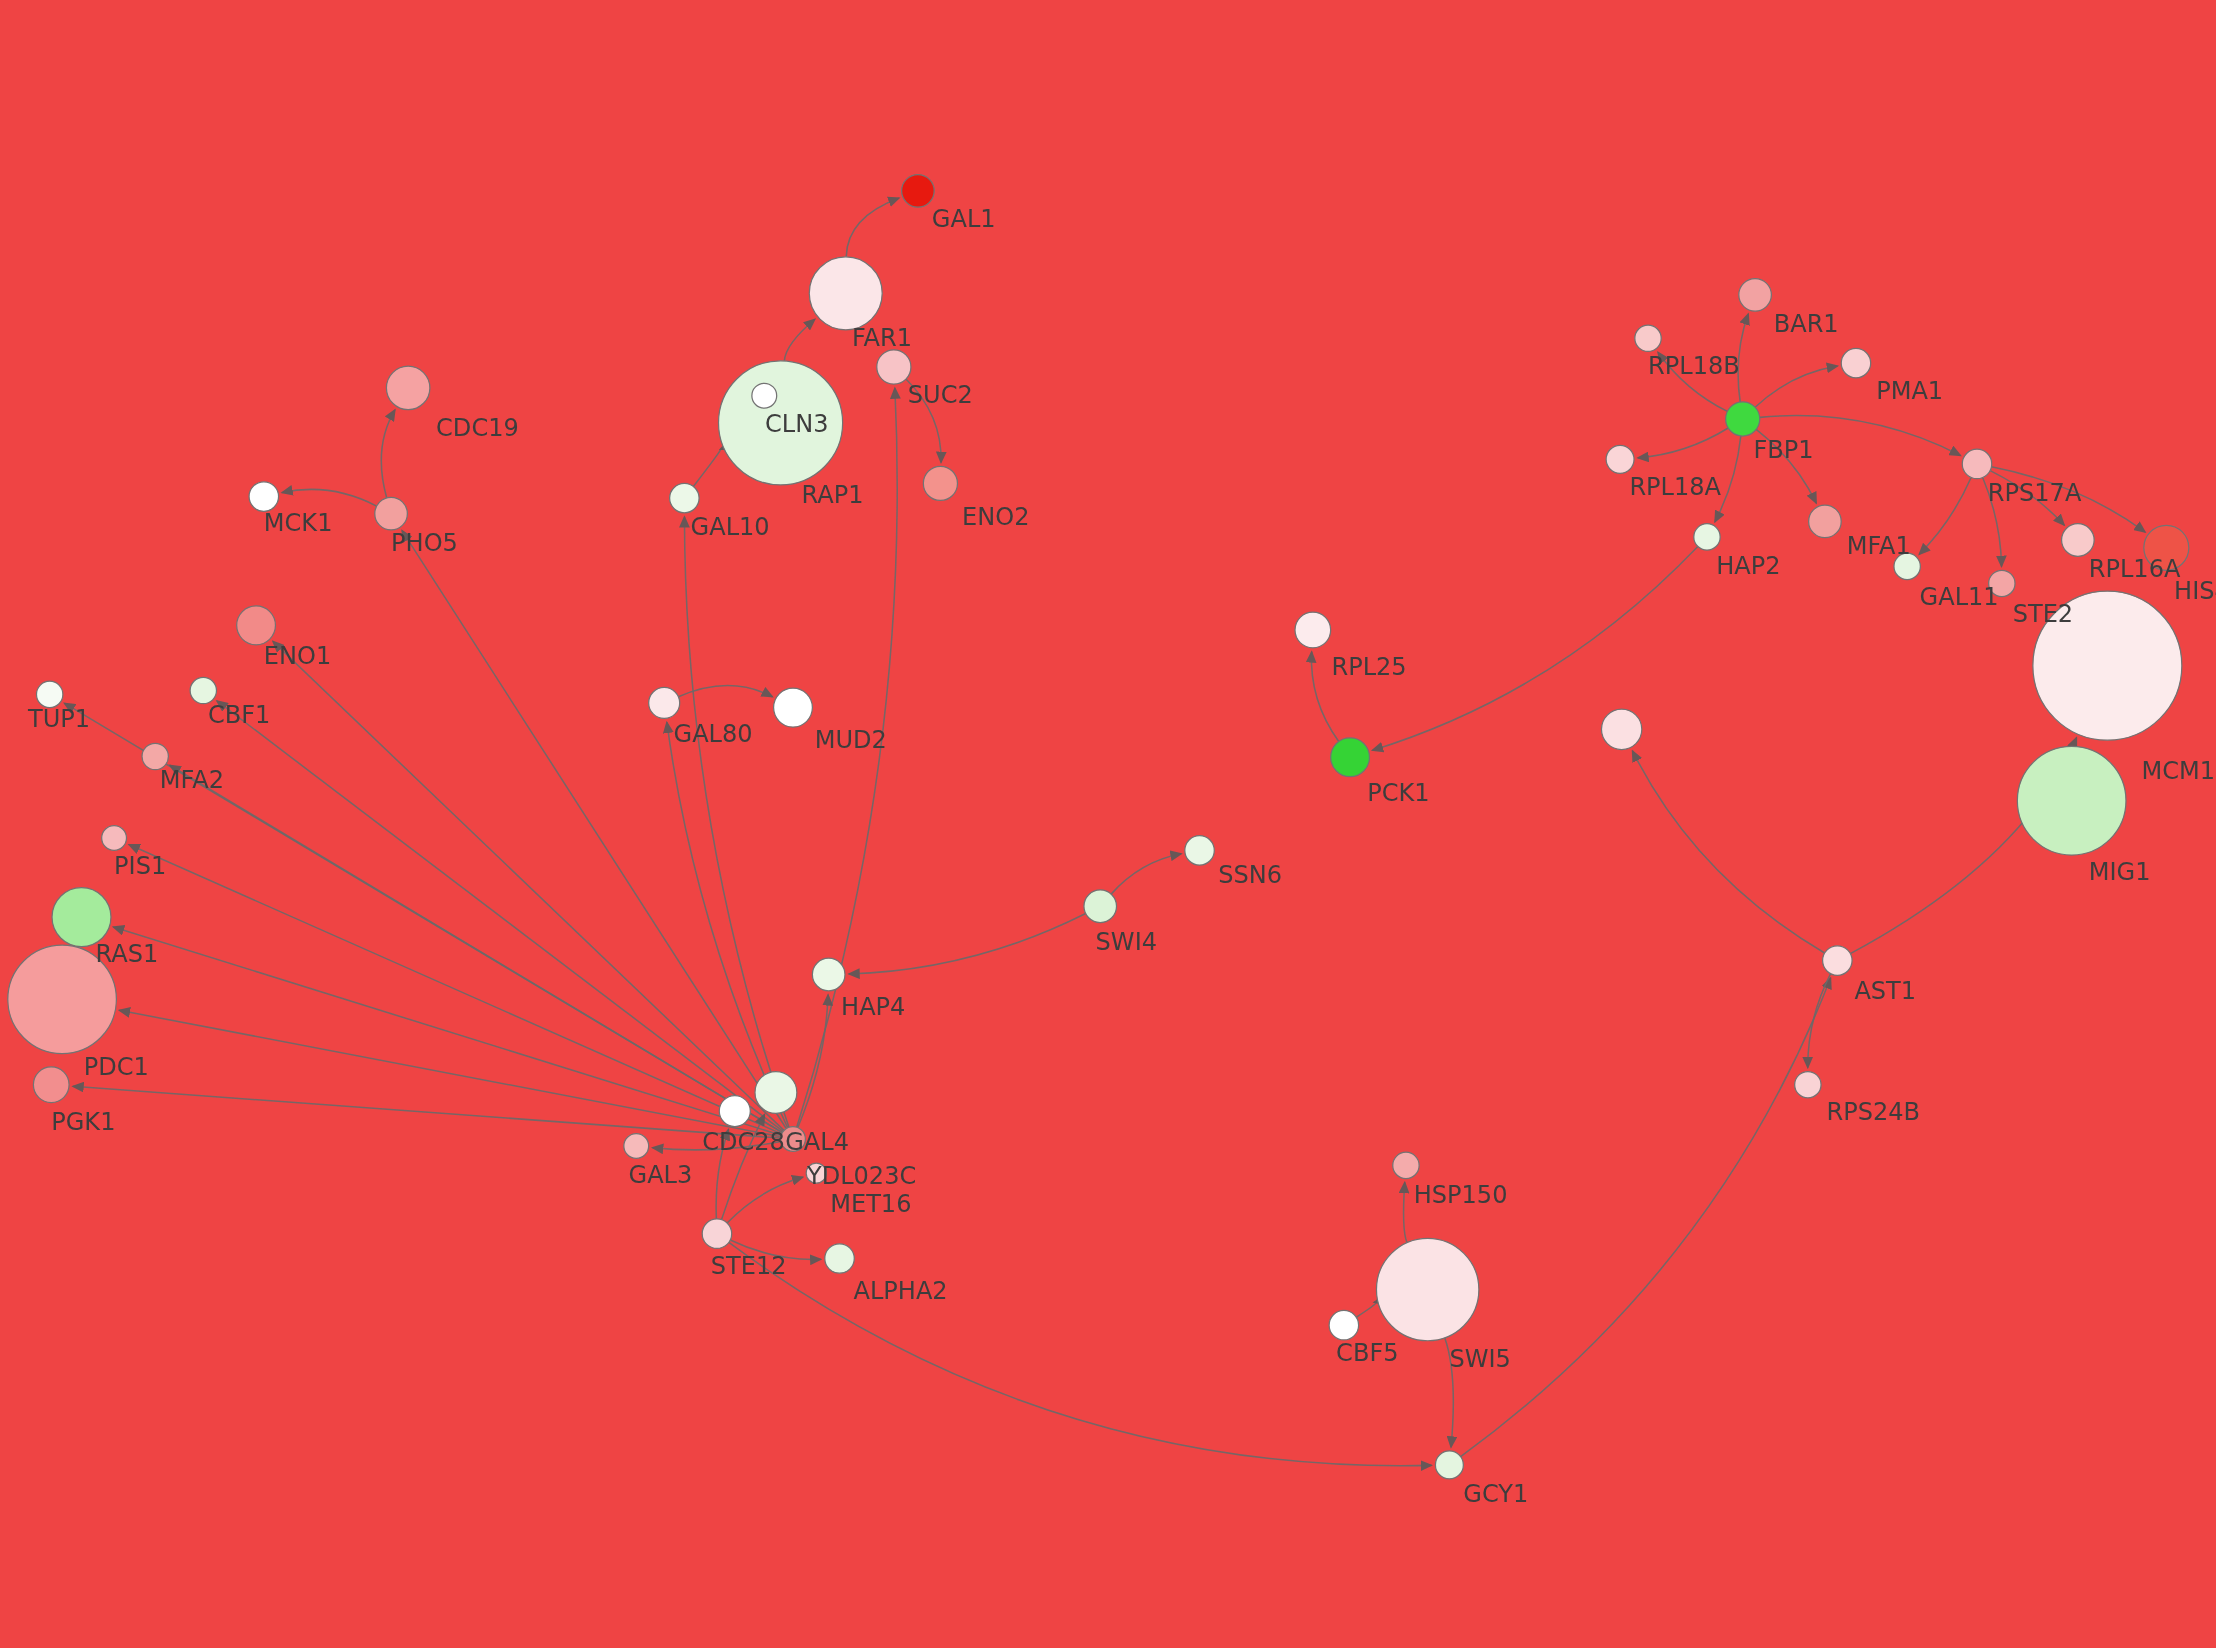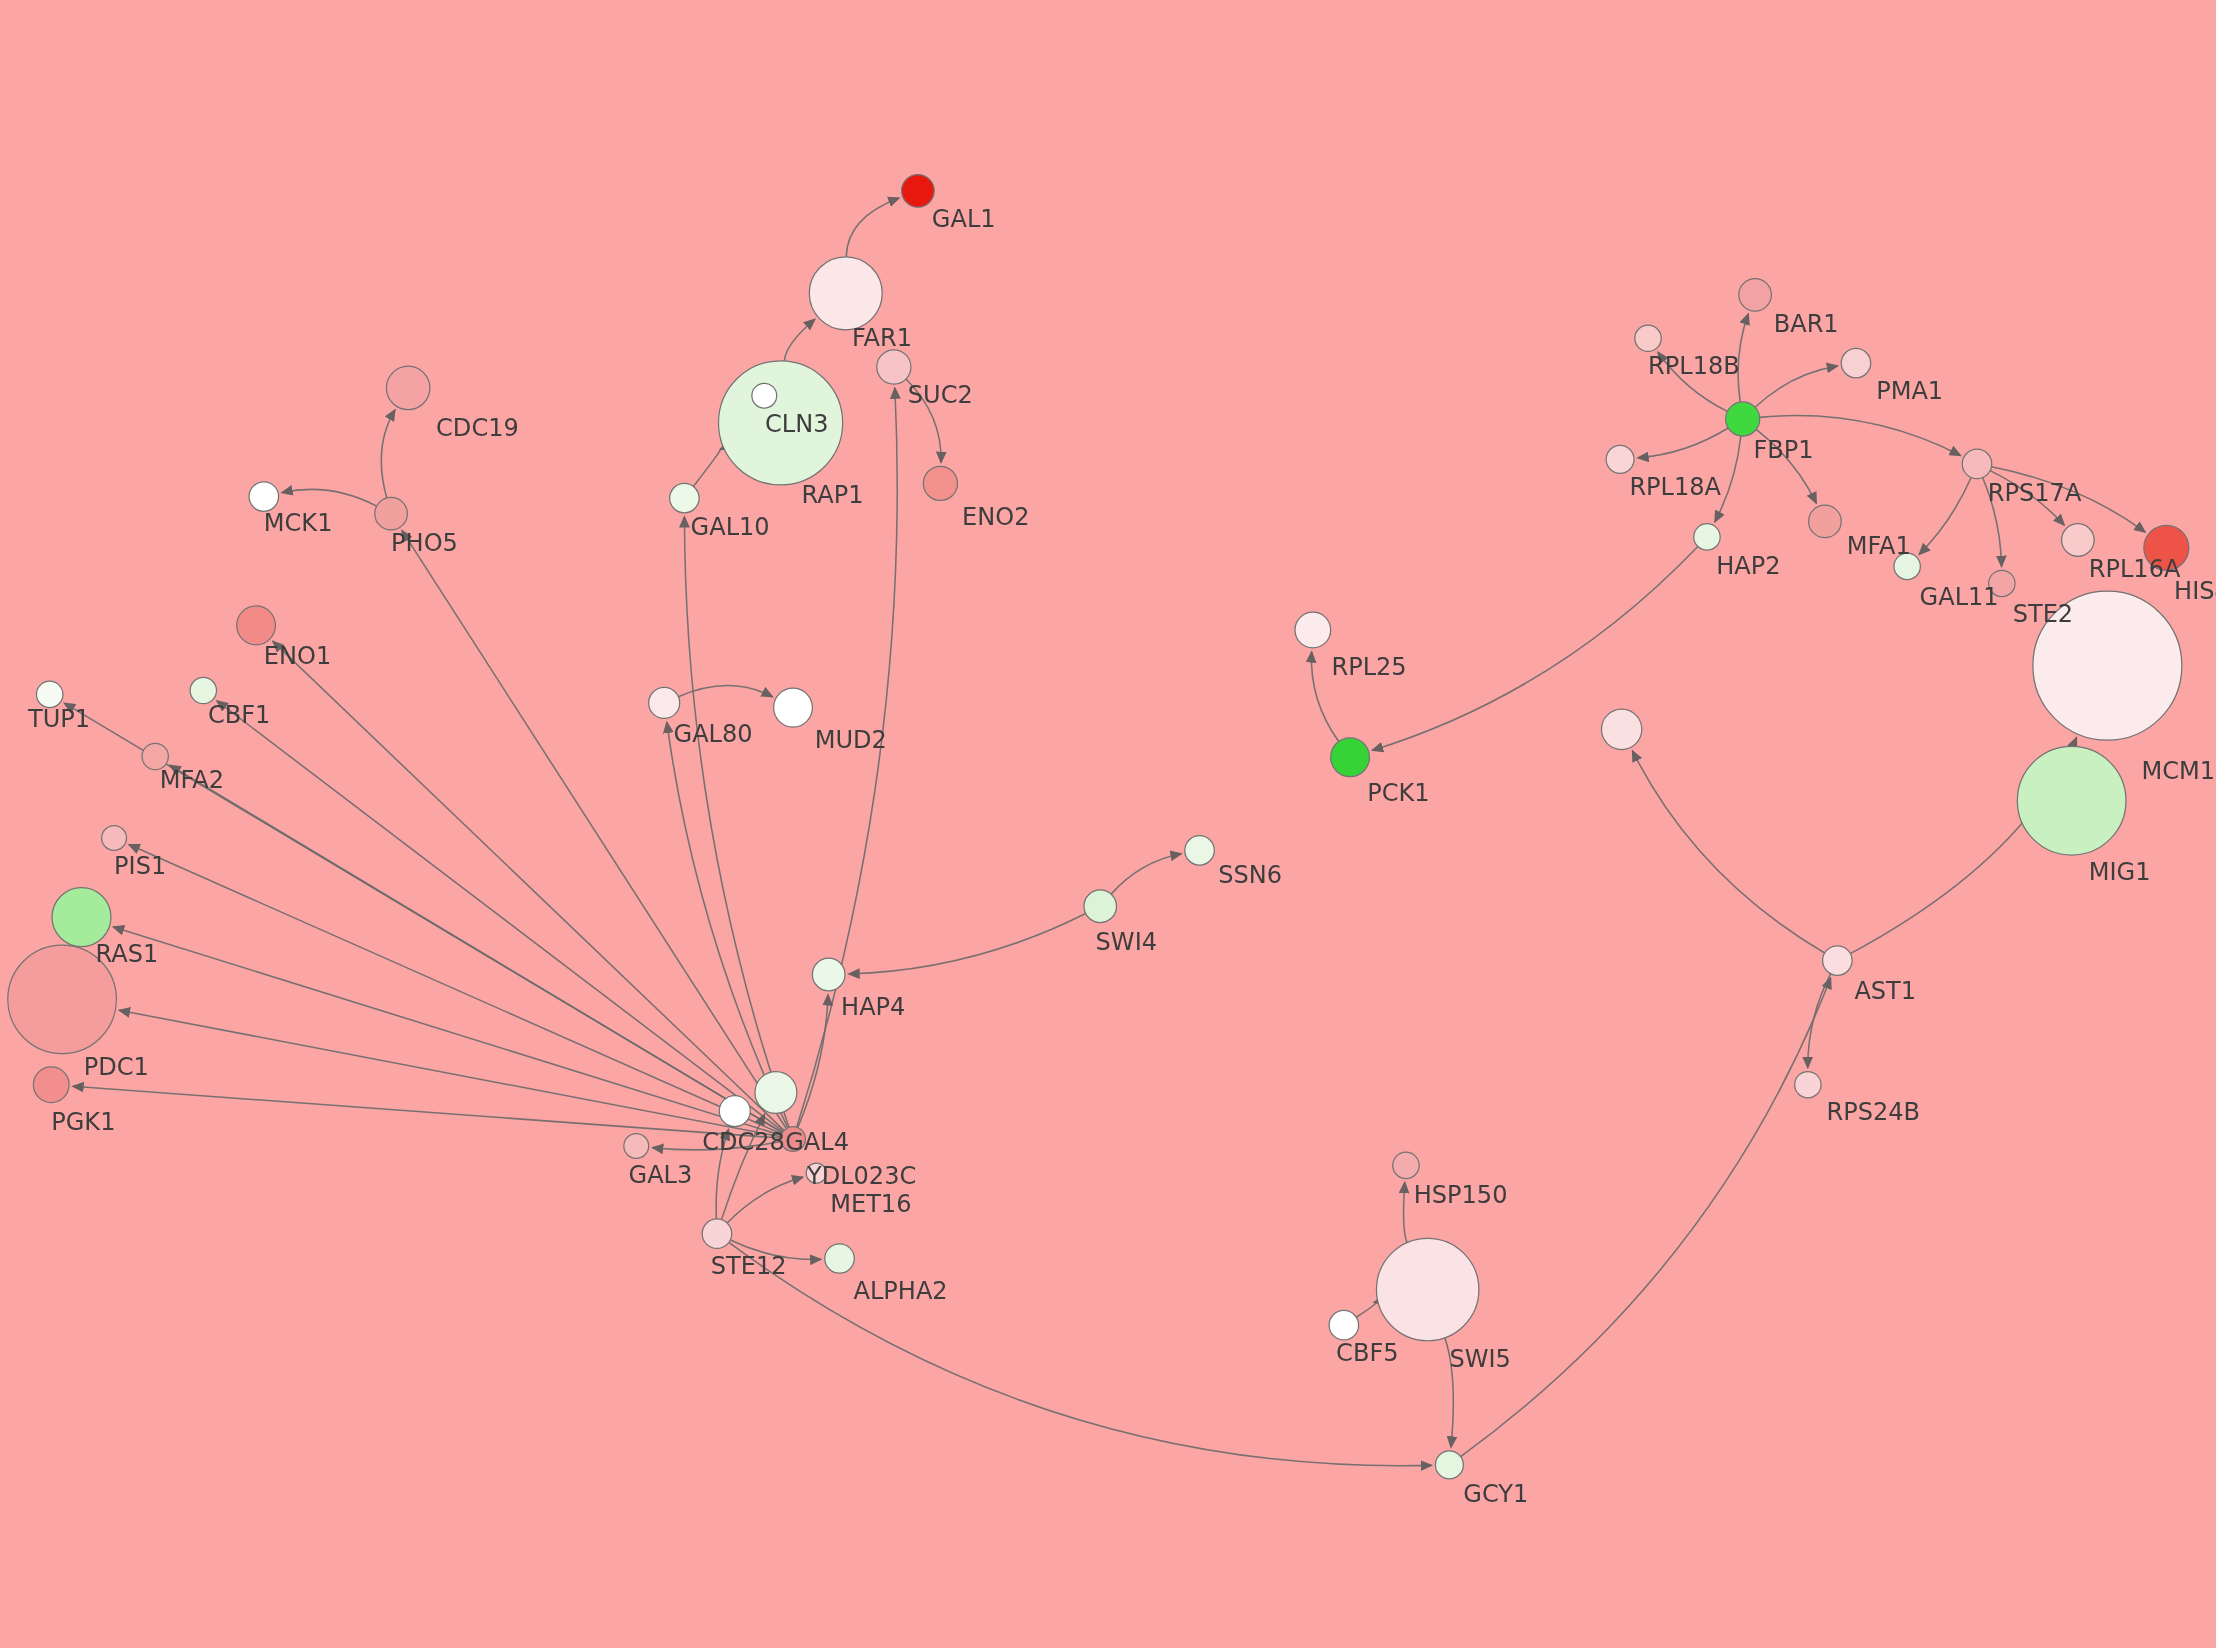--- a/index.html
+++ b/index.html
@@ -7,21 +7,21 @@
     padding: 0;
     background: #ffffff;
     width: 100%;
     height: 100%;
     overflow: hidden;
     font-family: "DejaVu Sans", "Liberation Sans", sans-serif;
   }
   #canvas-wrap {
     width: 100vw;
     height: 100vh;
-    background: #fca5a5;
+    background: #ef4444;
   }
   svg { display: block; width: 100%; height: 100%; }
   .edge {
     fill: none;
     stroke: #6a6a6a;
     stroke-width: 2;
     opacity: 0.9;
   }
   .node {
     stroke: #737373;

